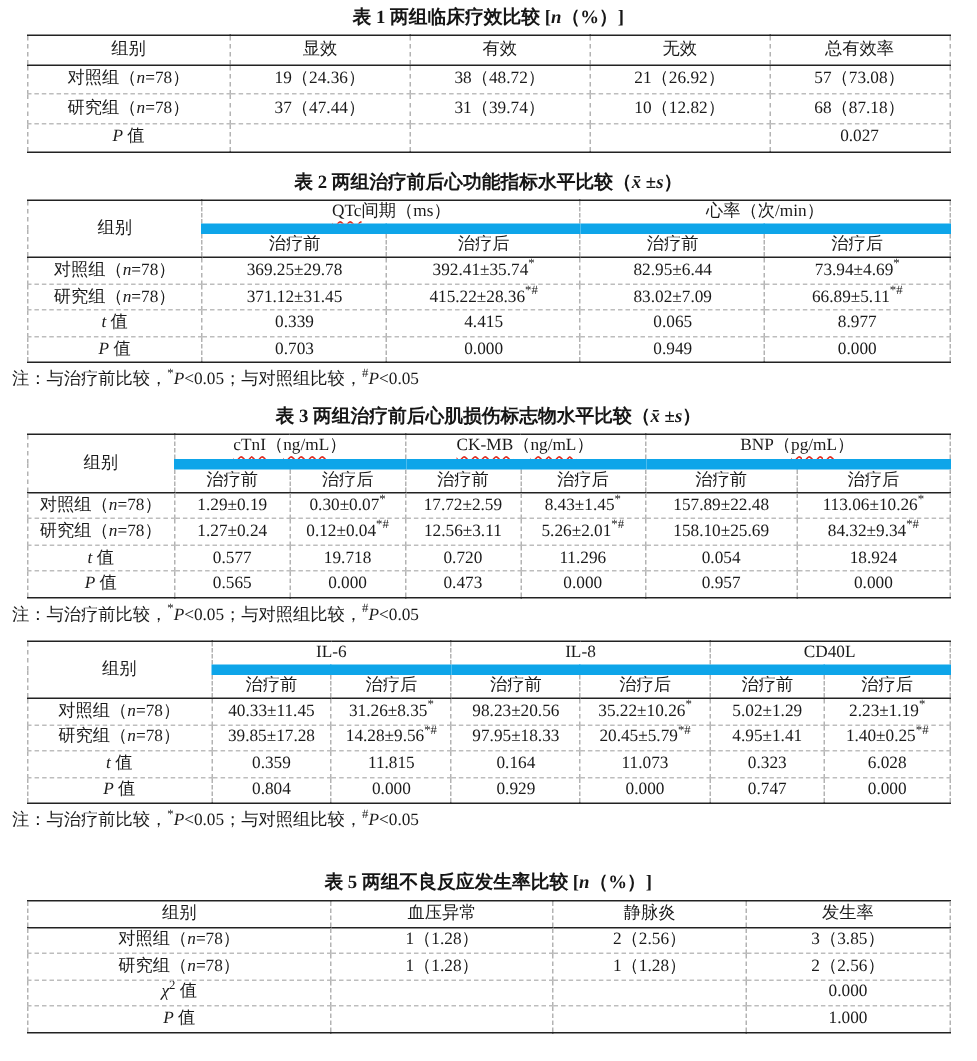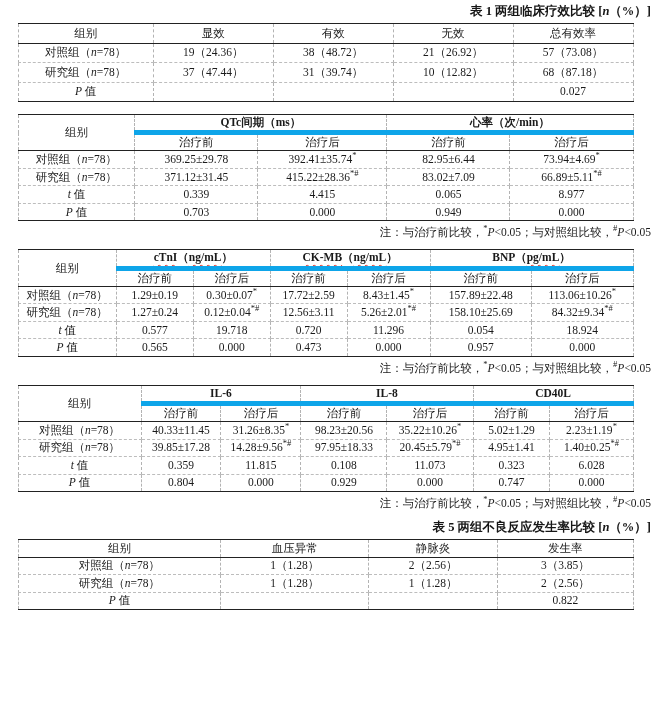--- a/index.html
+++ b/index.html
@@ -4,61 +4,61 @@
 <style>
   html,body{margin:0;padding:0;background:#ffffff;}
   body{
     width:651px;height:707px;overflow:hidden;
     font-family:"Liberation Serif","DejaVu Serif",serif;
     color:#1a1a1a;
     padding-top:4px;box-sizing:border-box;
   }
   .tbl-sec{margin:0;}
   .tbl-title{
-    text-align:right;font-weight:bold;font-size:12.5px;line-height:15px;
+    text-align:center;font-weight:bold;font-size:12.5px;line-height:15px;
     margin:0 0 4px 0;color:#161616;
   }
   .doc-table{
     border-collapse:collapse;table-layout:fixed;
     width:616px;margin:0 auto;
     border-top:1.5px solid #222;border-bottom:1.5px solid #222;
     border-left:1px dashed #b3b3b3;border-right:1px dashed #b3b3b3;
   }
   .doc-table tr{height:17.5px;}
   #tbl1 tr{height:19.5px;}
   #tbl5 tr{height:17.5px;}
   .doc-table th,.doc-table td{
     border-left:1px dashed #b3b3b3;border-right:1px dashed #b3b3b3;
     border-top:1px dashed #bdbdbd;border-bottom:1px dashed #bdbdbd;
     text-align:center;vertical-align:middle;
     font-weight:normal;font-size:11.5px;line-height:1.15;
     padding:1px 2px;overflow:hidden;white-space:nowrap;color:#1a1a1a;
   }
-  .doc-table thead th.grp{border-bottom:5px solid #0ea5e9;font-weight:bold;}
+  .doc-table thead th.grp{border-bottom:7px solid #0ea5e9;}
   .doc-table thead th.hdr-bottom{border-bottom:1.5px solid #222;}
   .doc-table sup{font-size:8.5px;line-height:0;}
   .tbl-note{
-    font-size:11.5px;line-height:15px;margin:4px 0 0 8px;color:#1a1a1a;text-align:right;
+    font-size:11.5px;line-height:15px;margin:4px 0 0 8px;color:#1a1a1a;
   }
   .tbl-note sup,.tbl-title sup{font-size:8.5px;line-height:0;}
   .wavy{
     text-decoration-line:underline;text-decoration-style:wavy;
     text-decoration-color:#e02b20;text-decoration-thickness:1px;
     text-underline-offset:3px;
   }
   
   #tbl1 col:nth-child(1){width:22%}#tbl1 col:nth-child(n+2){width:19.5%}
   #tbl2 col:nth-child(1){width:19%}#tbl2 col:nth-child(2){width:20%}#tbl2 col:nth-child(3){width:21%}#tbl2 col:nth-child(4){width:20%}#tbl2 col:nth-child(5){width:20%}
   #tbl3 col:nth-child(1){width:16%}#tbl3 col:nth-child(2){width:12.5%}#tbl3 col:nth-child(3){width:12.5%}#tbl3 col:nth-child(4){width:12.5%}#tbl3 col:nth-child(5){width:13.5%}#tbl3 col:nth-child(6){width:16.5%}#tbl3 col:nth-child(7){width:16.5%}
   #tbl4 col:nth-child(1){width:20%}#tbl4 col:nth-child(2){width:13%}#tbl4 col:nth-child(3){width:13%}#tbl4 col:nth-child(4){width:14%}#tbl4 col:nth-child(5){width:14%}#tbl4 col:nth-child(6){width:12.5%}#tbl4 col:nth-child(7){width:13.5%}
   #tbl5 col:nth-child(1){width:33%}#tbl5 col:nth-child(2){width:24%}#tbl5 col:nth-child(3){width:21%}#tbl5 col:nth-child(4){width:22%}
   
   #sec1{margin-bottom:12px;}
   #sec2,#sec3,#sec4{margin-bottom:9px;}
-  #sec5{margin-top:9px;}
+  #sec5{margin-top:26px;}
 </style>
 </head>
 <body>
 
 <main>
 
   <section id="sec1" class="tbl-sec">
     <div class="tbl-title">表 1  两组临床疗效比较 [<i>n</i>（%）]</div>
     <table id="tbl1" class="doc-table">
         <colgroup>
@@ -97,20 +97,21 @@
             <td></td>
             <td></td>
             <td></td>
             <td>0.027</td>
           </tr>
         </tbody>
       </table>
   </section>
 
   <section id="sec2" class="tbl-sec">
+    <div class="tbl-title">表 2  两组治疗前后心功能指标水平比较（<i>x̄</i> ±<i>s</i>）</div>
     <table id="tbl2" class="doc-table">
         <colgroup>
           <col>
           <col>
           <col>
           <col>
           <col>
         </colgroup>
         <thead>
           <tr>
@@ -153,20 +154,21 @@
             <td>0.000</td>
             <td>0.949</td>
             <td>0.000</td>
           </tr>
         </tbody>
       </table>
     <div class="tbl-note">注：与治疗前比较，<sup>*</sup><i>P</i>&lt;0.05；与对照组比较，<sup>#</sup><i>P</i>&lt;0.05</div>
   </section>
 
   <section id="sec3" class="tbl-sec">
+    <div class="tbl-title">表 3  两组治疗前后心肌损伤标志物水平比较（<i>x̄</i> ±<i>s</i>）</div>
     <table id="tbl3" class="doc-table">
         <colgroup>
           <col>
           <col>
           <col>
           <col>
           <col>
           <col>
           <col>
         </colgroup>
@@ -271,21 +273,21 @@
             <td>14.28±9.56<sup>*#</sup></td>
             <td>97.95±18.33</td>
             <td>20.45±5.79<sup>*#</sup></td>
             <td>4.95±1.41</td>
             <td>1.40±0.25<sup>*#</sup></td>
           </tr>
           <tr>
             <td><i>t</i> 值</td>
             <td>0.359</td>
             <td>11.815</td>
-            <td>0.108</td>
+            <td>0.164</td>
             <td>11.073</td>
             <td>0.323</td>
             <td>6.028</td>
           </tr>
           <tr>
             <td><i>P</i> 值</td>
             <td>0.804</td>
             <td>0.000</td>
             <td>0.929</td>
             <td>0.000</td>
@@ -321,22 +323,28 @@
             <td>2（2.56）</td>
             <td>3（3.85）</td>
           </tr>
           <tr>
             <td>研究组（<i>n</i>=78）</td>
             <td>1（1.28）</td>
             <td>1（1.28）</td>
             <td>2（2.56）</td>
           </tr>
           <tr>
-            <td><i>P</i> 值</td>
-            <td></td>
-            <td></td>
-            <td>0.822</td>
+            <td><i>χ</i><sup>2</sup> 值</td>
+            <td></td>
+            <td></td>
+            <td>0.000</td>
+          </tr>
+          <tr>
+            <td><i>P</i> 值</td>
+            <td></td>
+            <td></td>
+            <td>1.000</td>
           </tr>
         </tbody>
       </table>
   </section>
 
 </main>
 
 </body></html>

